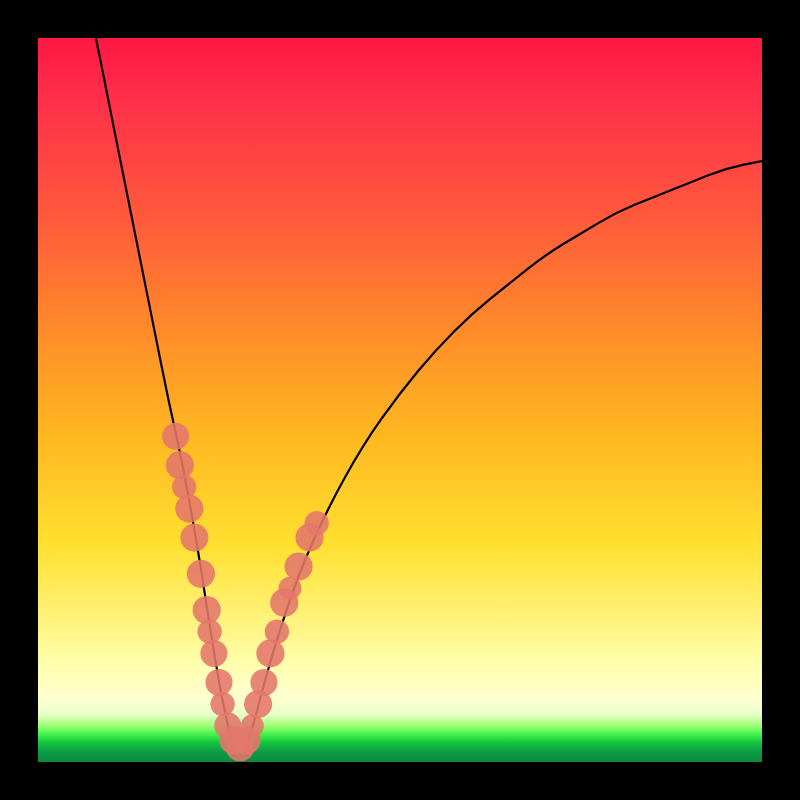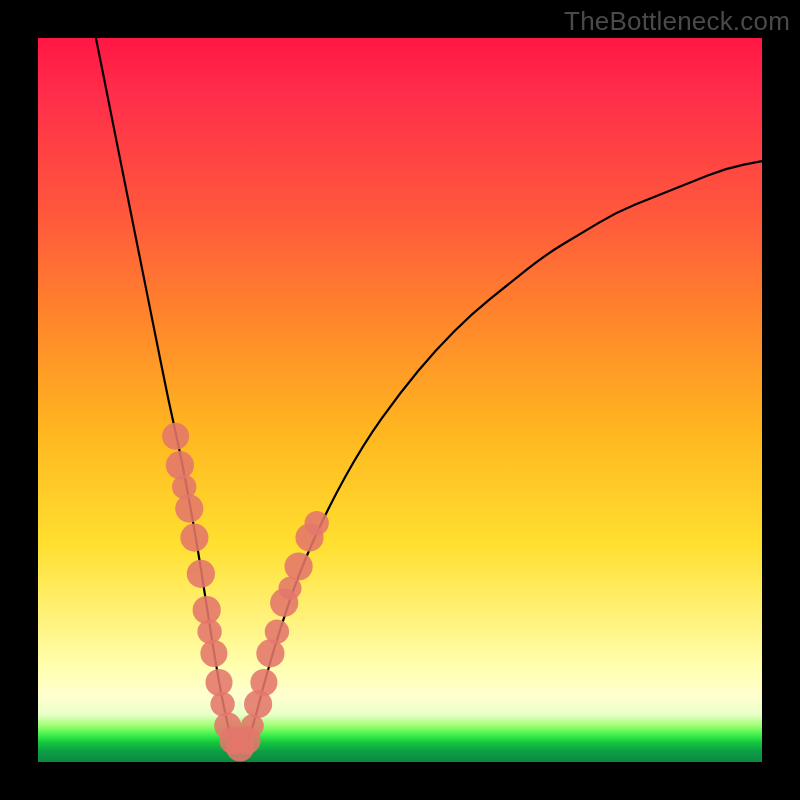--- a/index.html
+++ b/index.html
@@ -97,14 +97,13 @@
           <circle cx="232.4" cy="615.4" r="14.1" class="marker"></circle>
           <circle cx="238.9" cy="593.7" r="12.2" class="marker"></circle>
           <circle cx="246.2" cy="564.7" r="14.1" class="marker"></circle>
           <circle cx="252.0" cy="550.2" r="11.5" class="marker"></circle>
           <circle cx="260.6" cy="528.5" r="14.1" class="marker"></circle>
           <circle cx="271.5" cy="499.6" r="14.1" class="marker"></circle>
           <circle cx="278.7" cy="485.1" r="12.2" class="marker"></circle>
         </g>
     </svg>
   </div>
-  <div class="watermark">TheBottleneck.com</div>
 </div>
 
 </body></html>

